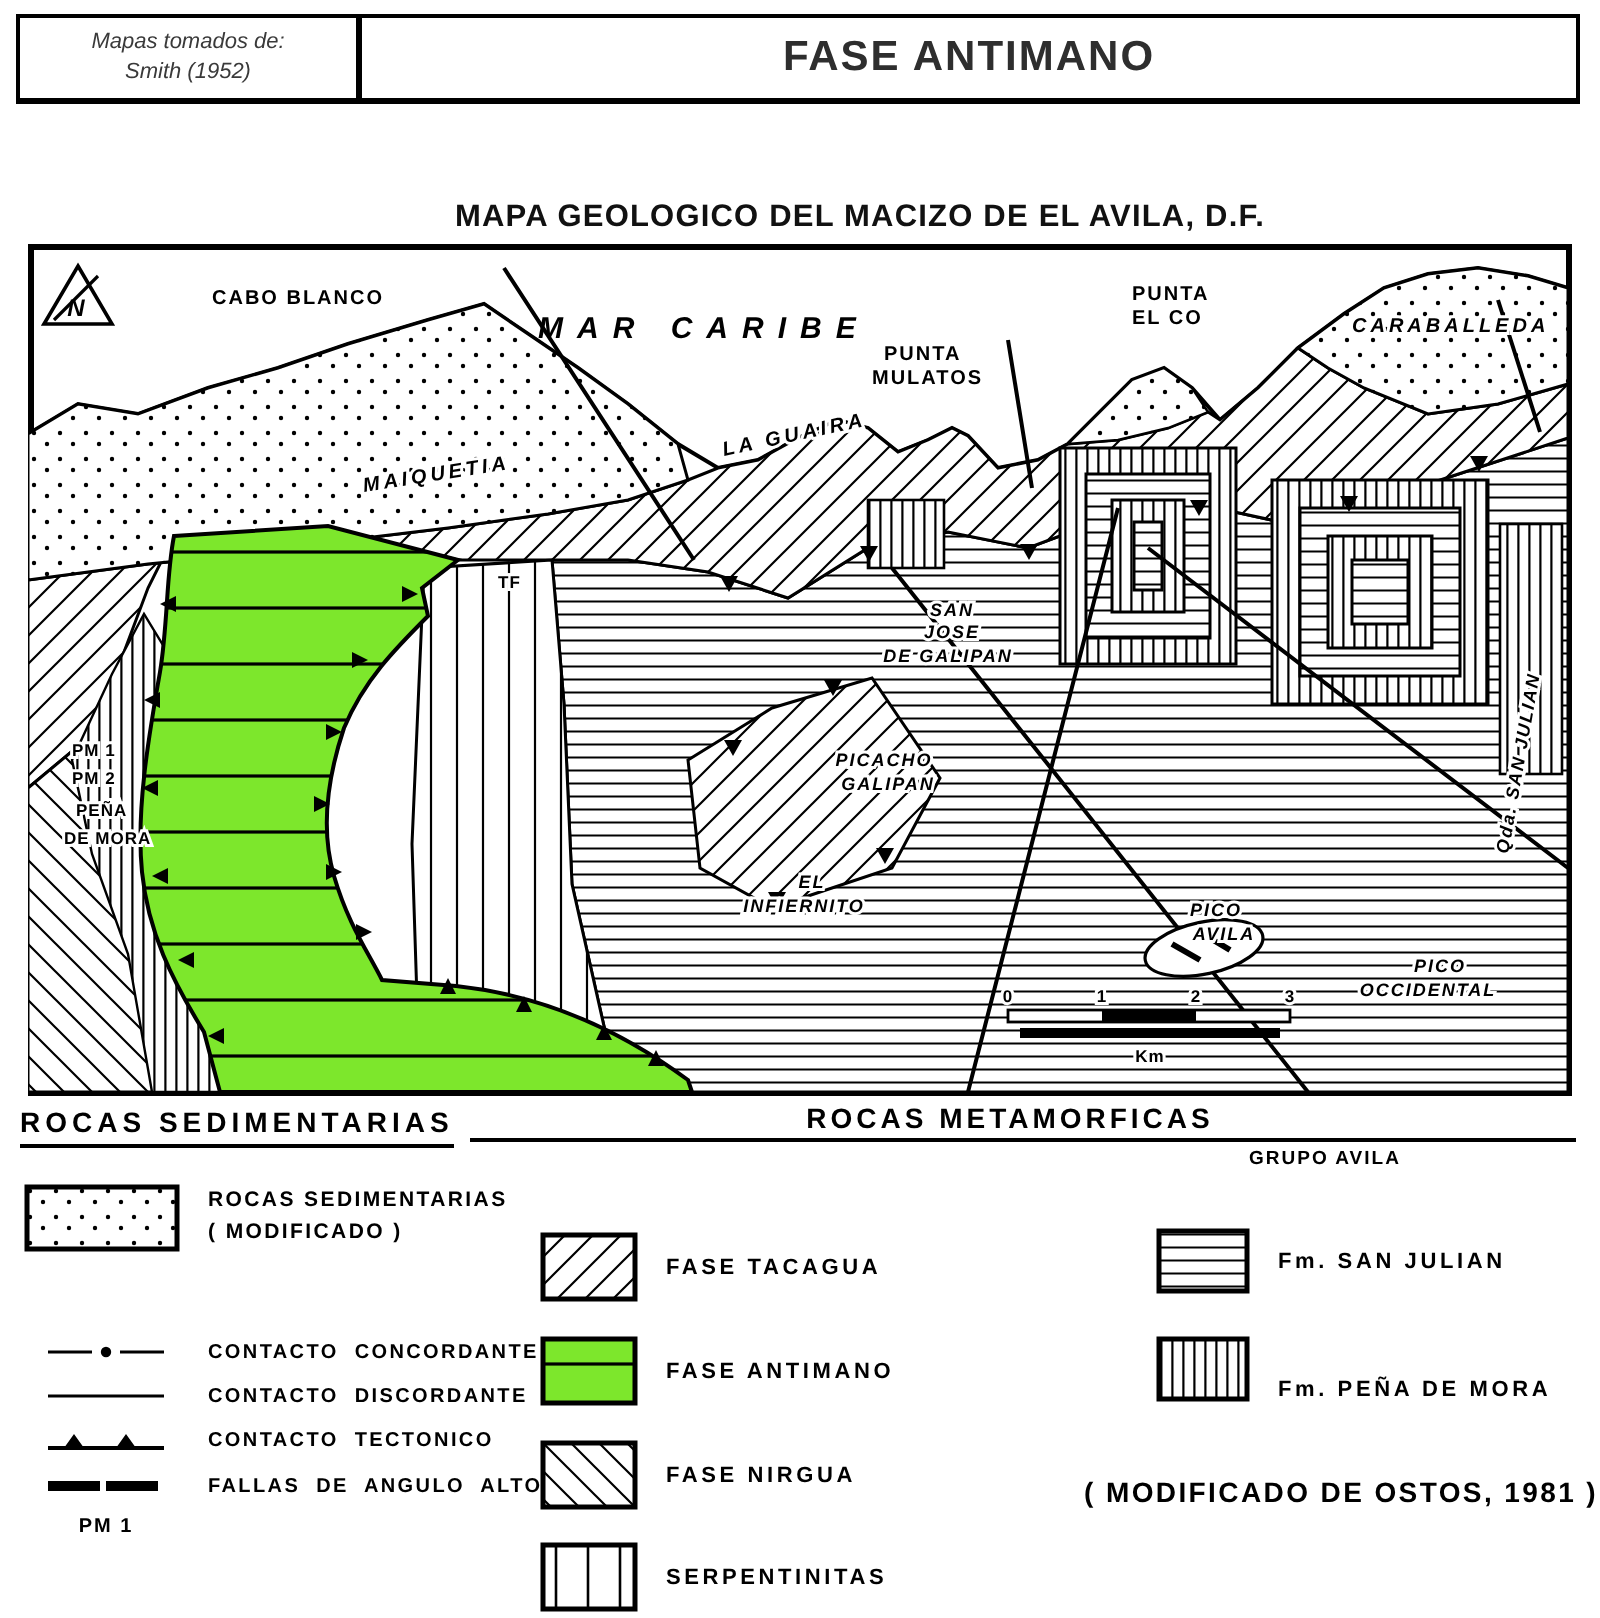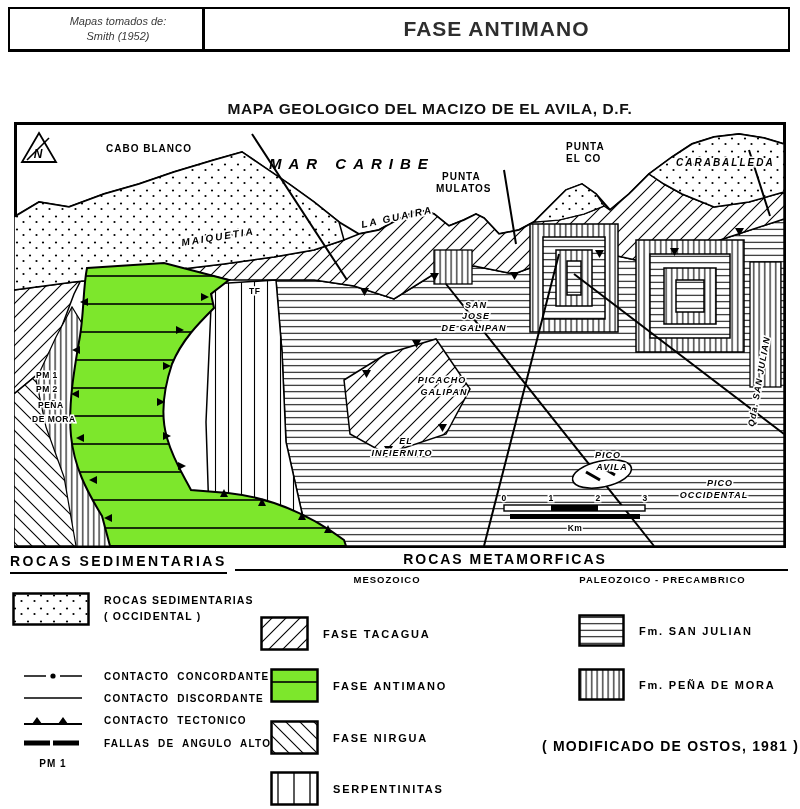--- a/index.html
+++ b/index.html
@@ -1,20 +1,20 @@
 <!DOCTYPE html>
 <html><head>
 <meta charset="utf-8">
 <style>
   html,body{margin:0;padding:0;background:#fff;}
   body{width:800px;height:809px;position:relative;font-family:"Liberation Sans",sans-serif;overflow:hidden;}
   .abs{position:absolute;}
 
   
-  .hdr{left:8px;top:7px;width:782px;height:45px;border:2px solid #000;border-bottom-width:3px;display:flex;box-sizing:border-box;background:#fff;padding-left:24px;}
+  .hdr{left:8px;top:7px;width:782px;height:45px;border:2px solid #000;border-bottom-width:3px;display:flex;box-sizing:border-box;background:#fff;}
   .hdr-src{width:168px;border-right:3px solid #000;display:flex;flex-direction:column;justify-content:center;align-items:center;font-style:italic;font-size:11px;color:#3a3a3a;line-height:1.35;}
   .hdr-title{flex:1;display:flex;align-items:center;justify-content:center;font-weight:bold;font-size:21px;letter-spacing:1px;color:#2e2e2e;}
   .hdr-logo{width:76px;border-left:3px solid #000;display:flex;align-items:center;justify-content:center;}
 
   
   .map-title{left:150px;top:100px;width:560px;text-align:center;font-weight:bold;font-size:15.5px;letter-spacing:.6px;color:#111;}
 
   
   svg text{font-family:"Liberation Sans",sans-serif;font-weight:bold;fill:#000;}
   .halo{paint-order:stroke;stroke:#fff;stroke-width:3px;}
@@ -184,33 +184,32 @@
     <rect x="496" y="392" width="130" height="5" fill="#000"></rect>
     <text class="tiny halo" x="561" y="409" text-anchor="middle">Km</text>
   </g>
 </svg>
 
 <div class="abs sed-title">ROCAS SEDIMENTARIAS</div>
 <div class="abs met-title">ROCAS METAMORFICAS</div>
 <div class="abs met-rule"></div>
 
 <div class="abs subhdr" style="left:232px;top:574px;width:310px;">
-  <div>MESOZOICO</div>
 </div>
 <div class="abs subhdr" style="left:535px;top:574px;width:255px;">
-  <div>PALEOZOICO - PRECAMBRICO</div>
+  <div>GRUPO AVILA</div>
 </div>
 
 <div class="abs swrow" style="left:12px;top:592px;">
   <svg width="78" height="34">
     <rect x="1.5" y="1.5" width="75" height="31" fill="url(#pDots)" stroke="#000" stroke-width="2.5"></rect>
   </svg>
   <div class="unit-lbl">
     <div>ROCAS SEDIMENTARIAS</div>
-    <div>( OCCIDENTAL )</div>
+    <div>( MODIFICADO )</div>
   </div>
 </div>
 
 <div class="abs ctc-row" style="left:22px;top:669px;">
   <svg class="ctc-sym" width="62" height="14">
     <path d="M2,7 H24 M38,7 H60" stroke="#000" stroke-width="1.6"></path>
       <circle cx="31" cy="7" r="2.6" fill="#000"></circle>
   </svg>
   <span class="ctc-lbl">CONTACTO CONCORDANTE</span>
 </div>
@@ -230,21 +229,21 @@
 <div class="abs ctc-row" style="left:22px;top:736px;">
   <svg class="ctc-sym" width="62" height="14">
     <path d="M2,7 H60" stroke="#000" stroke-width="5" stroke-dasharray="26 3"></path>
   </svg>
   <span class="ctc-lbl">FALLAS DE ANGULO ALTO</span>
 </div>
 <div class="abs ctc-row" style="left:22px;top:758px;">
   <span class="pmkey">PM 1</span>
 </div>
 
-<div class="abs swrow" style="left:260px;top:616px;">
+<div class="abs swrow" style="left:270px;top:616px;">
   <svg width="49" height="35">
     <rect x="1.5" y="1.5" width="46" height="32" fill="url(#pHatchNE)" stroke="#000" stroke-width="2.5"></rect>
   </svg>
   <span class="swlabel">FASE TACAGUA</span>
 </div>
 <div class="abs swrow" style="left:270px;top:668px;">
   <svg width="49" height="35">
     <rect x="1.5" y="1.5" width="46" height="32" fill="url(#pGreen)" stroke="#000" stroke-width="2.5"></rect>
   </svg>
   <span class="swlabel">FASE ANTIMANO</span>
@@ -261,20 +260,20 @@
   </svg>
   <span class="swlabel">SERPENTINITAS</span>
 </div>
 
 <div class="abs swrow" style="left:578px;top:614px;">
   <svg width="47" height="33">
     <rect x="1.5" y="1.5" width="44" height="30" fill="url(#pHoriz)" stroke="#000" stroke-width="2.5"></rect>
   </svg>
   <span class="swlabel">Fm. SAN JULIAN</span>
 </div>
-<div class="abs swrow" style="left:578px;top:668px;">
+<div class="abs swrow" style="left:578px;top:668px;align-items:flex-end;">
   <svg width="47" height="33">
     <rect x="1.5" y="1.5" width="44" height="30" fill="url(#pVertD)" stroke="#000" stroke-width="2.5"></rect>
   </svg>
   <span class="swlabel">Fm. PEÑA DE MORA</span>
 </div>
 
 <div class="abs note" style="left:542px;top:738px;">( MODIFICADO DE OSTOS, 1981 )</div>
 
 </body></html>

